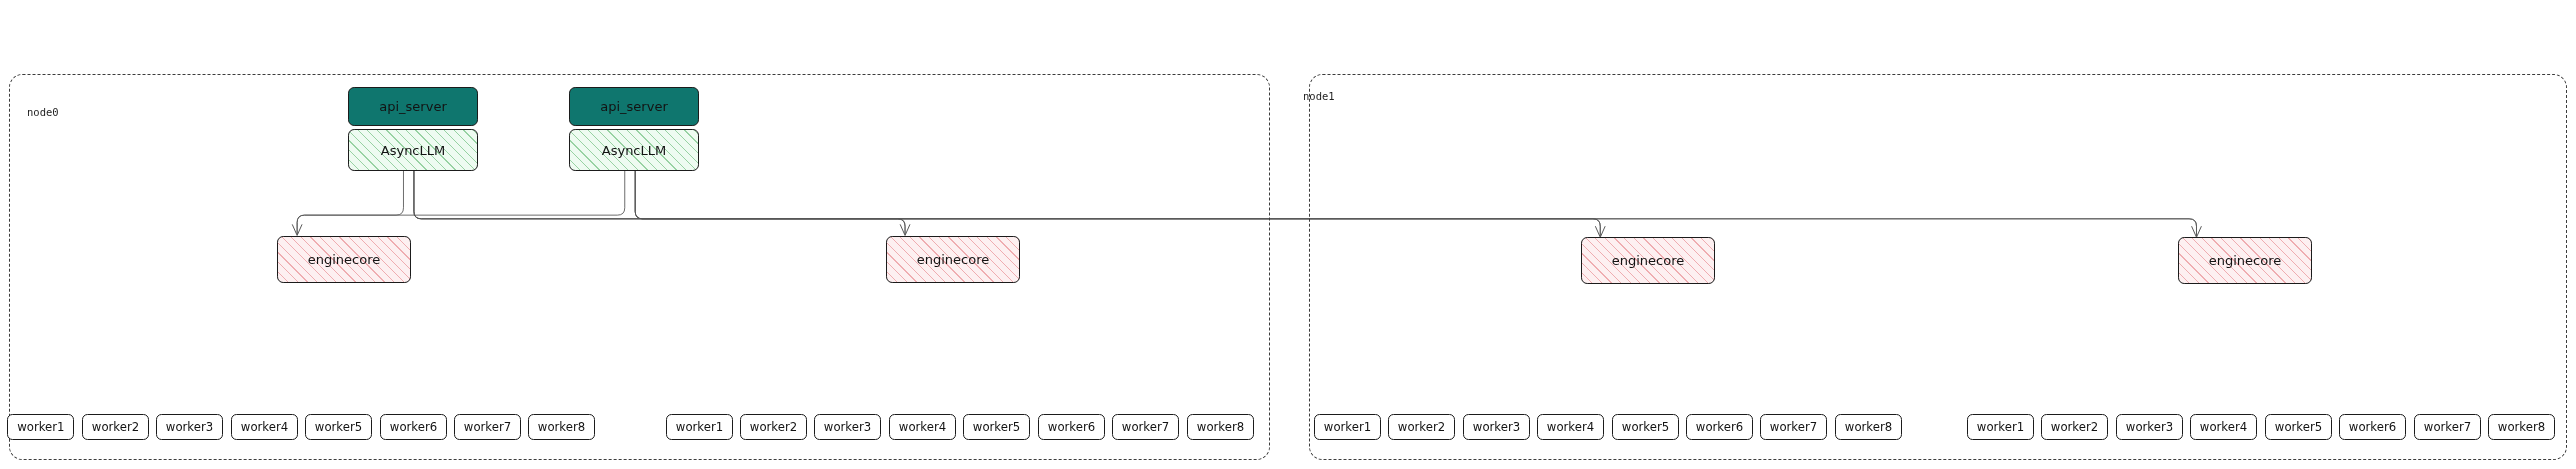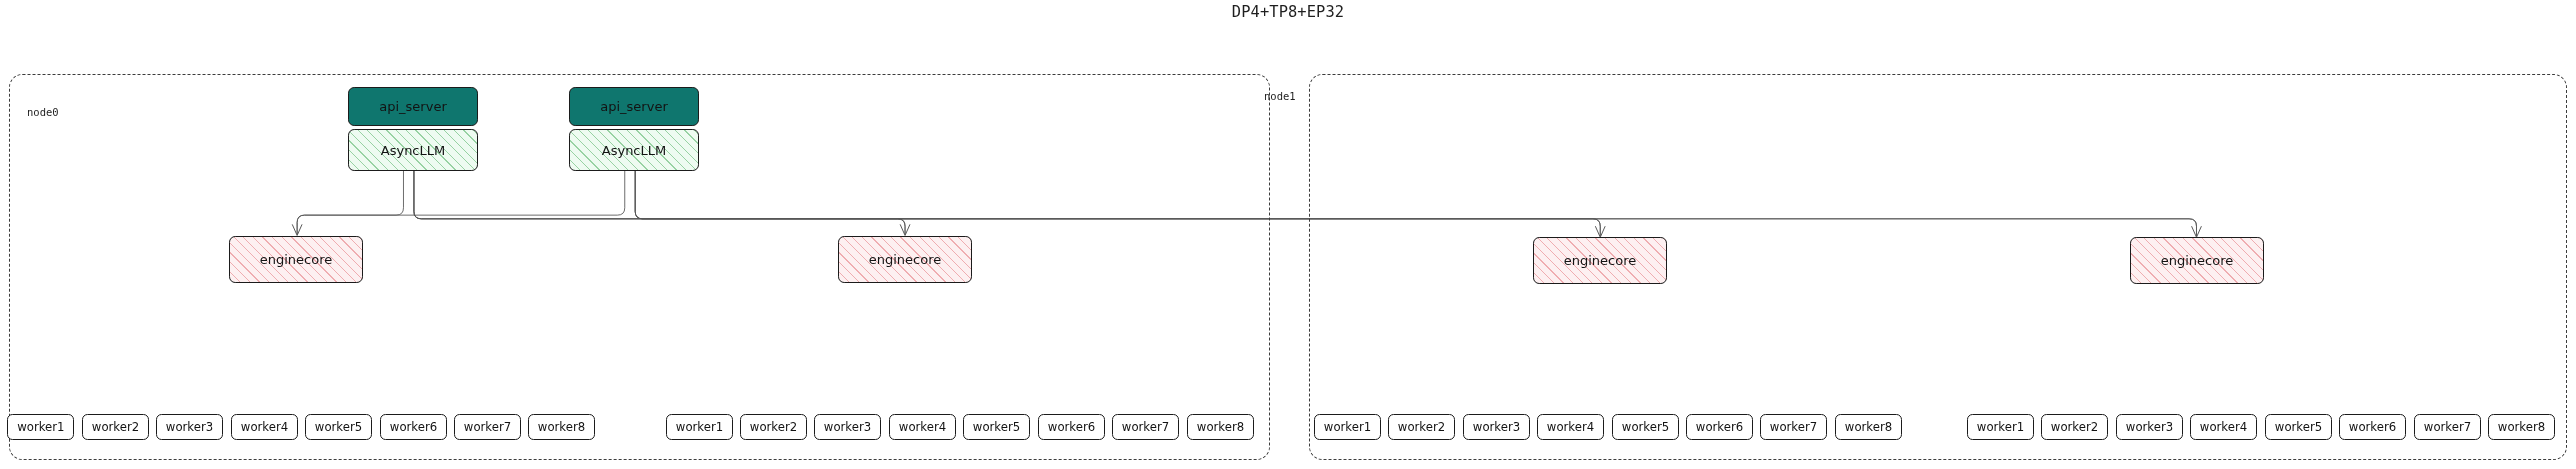--- a/index.html
+++ b/index.html
@@ -58,36 +58,36 @@
   }
   .mbox.engine{
     
     background-color:#fdf0f1;
     background-image:repeating-linear-gradient(
         45deg,
         rgba(220,80,88,.42) 0px,
         rgba(220,80,88,.42) 0.9px,
         rgba(0,0,0,0) 0.9px,
         rgba(0,0,0,0) 6.8px);
+    margin-left:48px;
   }
   .mbox.worker{
     background:#ffffff;
     font-size:11.7px;
     border-radius:5.5px;
   }
 
   
   #edges{position:absolute;left:0;top:0;width:2576px;height:469px;pointer-events:none;}
 </style>
 </head>
 <body>
 
 <div id="stage">
 
-  <div class="diagram-title">DP4+TP8+EP32</div>
 
   <svg id="edges" viewBox="0 0 4188 763" xmlns="http://www.w3.org/2000/svg">
       <path d="M 655 277 L 655 338 Q 655 350 643 350 L 494 350 Q 482 350 482 362 L 482 381" fill="none" stroke="#555555" stroke-width="1.4"></path>
       <path d="M 672 277 L 672 344 Q 672 356 684 356 L 1459 356 Q 1471 356 1471 368 L 1471 381" fill="none" stroke="#555555" stroke-width="1.4"></path>
       <path d="M 672 277 L 672 344 Q 672 356 684 356 L 2590 356 Q 2602 356 2602 368 L 2602 384" fill="none" stroke="#555555" stroke-width="1.4"></path>
       <path d="M 672 277 L 672 344 Q 672 356 684 356 L 3560 356 Q 3572 356 3572 368 L 3572 384" fill="none" stroke="#555555" stroke-width="1.4"></path>
       <path d="M 1015 277 L 1015 338 Q 1015 350 1003 350 L 494 350 Q 482 350 482 362 L 482 381" fill="none" stroke="#555555" stroke-width="1.4"></path>
       <path d="M 1032 277 L 1032 344 Q 1032 356 1044 356 L 1459 356 Q 1471 356 1471 368 L 1471 381" fill="none" stroke="#555555" stroke-width="1.4"></path>
       <path d="M 1032 277 L 1032 344 Q 1032 356 1044 356 L 2590 356 Q 2602 356 2602 368 L 2602 384" fill="none" stroke="#555555" stroke-width="1.4"></path>
       <path d="M 1032 277 L 1032 344 Q 1032 356 1044 356 L 3560 356 Q 3572 356 3572 368 L 3572 384" fill="none" stroke="#555555" stroke-width="1.4"></path>
@@ -160,21 +160,21 @@
       <div class="mbox worker" style="left: 1038px; top: 414px; width: 67px; height: 26px;">
         <span>worker6</span>
       </div>
       <div class="mbox worker" style="left: 1112px; top: 414px; width: 67px; height: 26px;">
         <span>worker7</span>
       </div>
       <div class="mbox worker" style="left: 1187px; top: 414px; width: 67px; height: 26px;">
         <span>worker8</span>
       </div>
       <div class="node-group" style="left: 1309px; top: 74px; width: 1258px; height: 386px;"></div>
-      <div class="node-label" style="left: 1264px; top: 90px;">node1</div>
+      <div class="node-label" style="left: 1303px; top: 90px;">node1</div>
       <div class="mbox engine" style="left: 1533px; top: 237px; width: 134px; height: 47px;">
         <span>enginecore</span>
       </div>
       <div class="mbox engine" style="left: 2130px; top: 237px; width: 134px; height: 47px;">
         <span>enginecore</span>
       </div>
       <div class="mbox worker" style="left: 1314px; top: 414px; width: 67px; height: 26px;">
         <span>worker1</span>
       </div>
       <div class="mbox worker" style="left: 1388px; top: 414px; width: 67px; height: 26px;">

